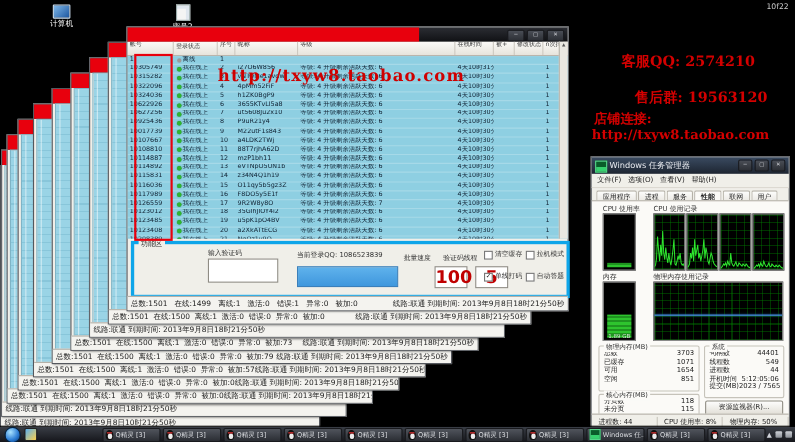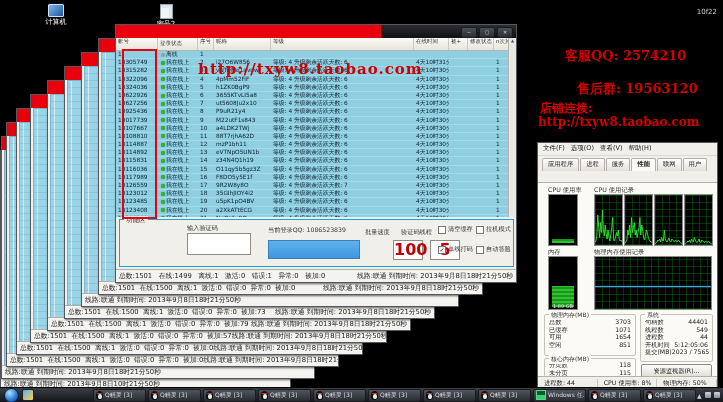--- a/index.html
+++ b/index.html
@@ -7,21 +7,21 @@
           font-family:"DejaVu Sans","Liberation Sans",sans-serif;cursor:default;}
   
   .desk-icon{position:absolute;width:60px;text-align:center;z-index:10;}
   .desk-icon .glyph{margin:0 auto 1px;}
   .desk-icon .lbl{color:#fff;font-size:7px;line-height:8px;text-shadow:1px 1px 1px #000;}
   .g-computer{width:14px;height:11px;background:linear-gradient(135deg,#7fb7e8,#1c56a0);border:1px solid #cfe2f4;border-radius:1px;}
   .g-doc{width:11px;height:13px;background:#f4f4f4;border:1px solid #9aa;box-shadow:inset -3px 3px 0 #dfe6ee;}
   .g-network{width:13px;height:12px;border-radius:50%;background:radial-gradient(circle at 35% 30%,#bfe2ff,#2a6fc0 70%,#123c70);}
   .g-qqmgr{width:12px;height:12px;border-radius:2px;background:linear-gradient(135deg,#fff3c4,#f0b428);border:1px solid #c89a2a;}
   .g-recycle{width:10px;height:13px;background:linear-gradient(#cfd8df,#8fa0ad);border:1px solid #dfe7ee;border-radius:1px 1px 3px 3px;opacity:.85;}
-  .corner-text{position:absolute;right:6px;top:8px;color:#ccc;font-size:7px;z-index:40;}
+  .corner-text{position:absolute;right:6px;top:2px;color:#ccc;font-size:7px;z-index:40;}
   
   .win{position:absolute;background:#f0efe9;border:1px solid #55585e;box-shadow:1px 1px 2px rgba(0,0,0,.6);}
   .titlebar{position:relative;height:13px;background:linear-gradient(#2b2d33,#101114);}
   .title-red{position:absolute;left:0;top:0;height:13px;background:#e8000d;}
   .winbtns{position:absolute;right:3px;top:2px;display:flex;gap:2px;}
   .winbtn{width:14px;height:9px;background:linear-gradient(#4a4e56,#2c2f35);border:1px solid #1a1b1f;border-radius:2px;
           color:#d8dadf;font-size:5px;line-height:8px;text-align:center;}
   .statusbar{position:absolute;left:0;right:0;bottom:0;height:12px;background:#f4f3ef;border-top:1px solid #b5b1a8;
              display:flex;justify-content:space-between;align-items:center;padding:0 3px;
              font-size:6.8px;color:#1c1c1c;white-space:pre;overflow:hidden;}
@@ -40,21 +40,21 @@
   .trow{display:flex;height:7.2px;border-bottom:1px solid rgba(255,255,255,.22);font-size:5.8px;color:#123;}
   .c-acct{width:42px;} .c-status{width:40px;display:flex;align-items:center;} .c-seq{width:16px;}
   .c-nick{width:57px;} .c-level{width:143px;} .c-time{width:35px;} .c-plus{width:19px;}
   .c-mod{width:26px;} .c-drop{width:15px;} .c-ok{width:7px;}
   .dot{width:4px;height:4px;border-radius:50%;margin:0 1px 0 1px;flex:none;}
   .dot.on{background:#2fb52f;box-shadow:0 0 1px #1c7a1c;}
   .dot.off{background:#9a9a9a;}
   #tbl-scroll{position:absolute;right:0;top:13px;width:7px;height:179px;background:#e9e7e1;border-left:1px solid #b9b5ac;font-size:4px;color:#555;text-align:center;}
   #red-box{position:absolute;left:6px;top:24px;width:31px;height:166px;border:2px solid #e8000d;z-index:5;}
   
-  #panel{position:absolute;left:3px;top:194px;width:393px;height:46px;border:1px solid #0ea5e9;}
+  #panel{position:absolute;left:3px;top:194px;width:393px;height:46px;border:3px solid #0ea5e9;}
   #panel-label{position:absolute;left:4px;top:-4px;background:#f0efe9;padding:0 2px;font-size:6.5px;color:#333;}
   .plabel{position:absolute;font-size:6.2px;color:#333;white-space:nowrap;}
   .pbox{position:absolute;background:#fff;border:1px solid #8f8c84;box-sizing:border-box;}
   #qq-blue{background:linear-gradient(#5fb2ec,#3f97dd);border:1px solid #3a7fba;}
   .rednum{color:#c00000;font-weight:bold;font-size:16px;text-align:center;line-height:18px;margin-left:28px;}
   .chk{position:absolute;display:flex;align-items:center;font-size:6.2px;color:#333;white-space:nowrap;}
   .chk .box{width:6px;height:6px;background:#fff;border:1px solid #777;margin-right:2px;flex:none;
             font-size:6px;line-height:6px;text-align:center;color:#111;}
   
   .ann{position:absolute;color:#d40000;font-weight:bold;z-index:40;white-space:nowrap;
@@ -521,20 +521,29 @@
   </div>
 
   <div id="watermark">http://txyw8.taobao.com</div>
 
   <div class="ann" style="left:565px;top:47px;font-size:13px">客服QQ: 2574210</div>
   <div class="ann" style="left:577px;top:80px;font-size:13px">售后群: 19563120</div>
   <div class="ann" style="left:540px;top:100px;font-size:12px">店铺连接:</div>
   <div class="ann" style="left:538px;top:115px;font-size:12px">http://txyw8.taobao.com</div>
 
   <div class="win" id="tm">
+    <div class="titlebar">
+      <div id="tm-ico"></div>
+      <div id="tm-title">Windows 任务管理器</div>
+      <div class="winbtns">
+        <div class="winbtn" style="width:11px">─</div>
+        <div class="winbtn" style="width:11px">▢</div>
+        <div class="winbtn" style="width:11px">✕</div>
+      </div>
+    </div>
     <div id="tm-menu">
         <span>文件(F)</span>
         <span>选项(O)</span>
         <span>查看(V)</span>
         <span>帮助(H)</span>
       </div>
     <div id="tm-tabs">
         <div class="tab">应用程序</div>
         <div class="tab">进程</div>
         <div class="tab">服务</div>

